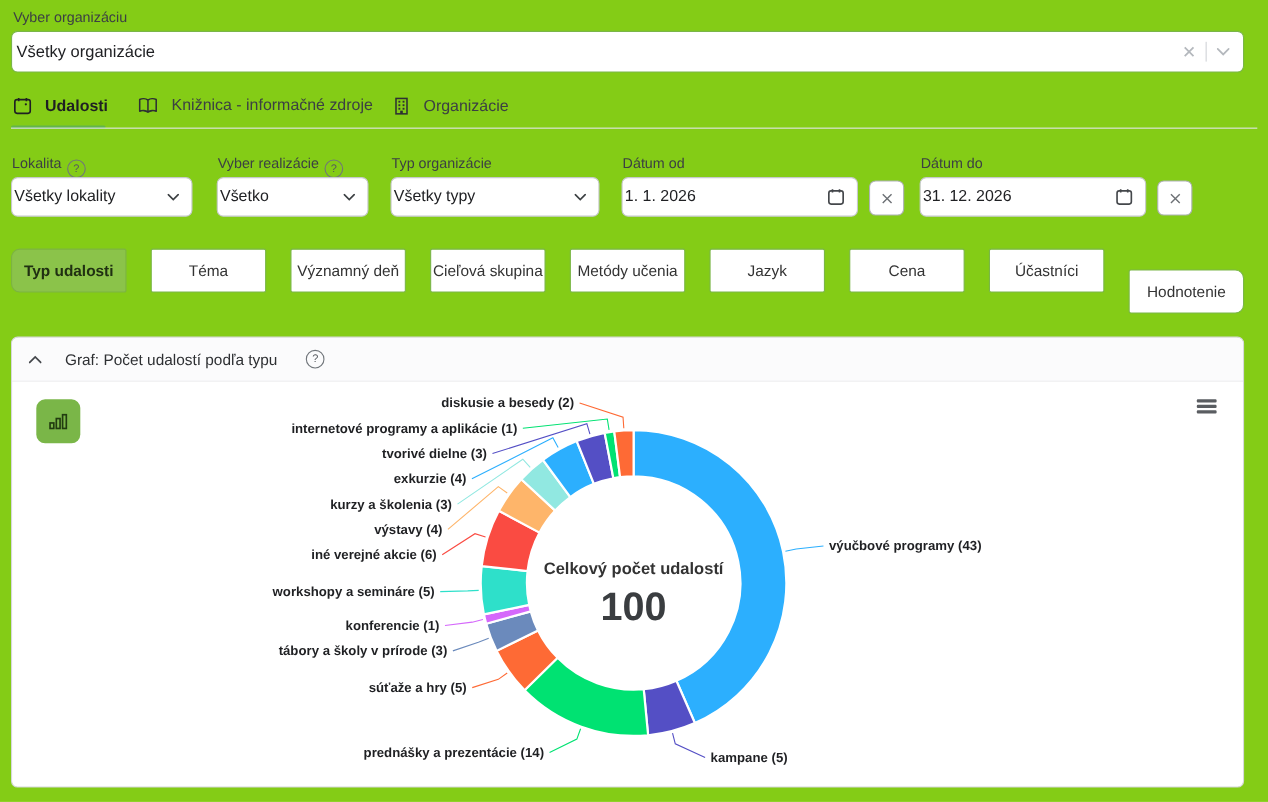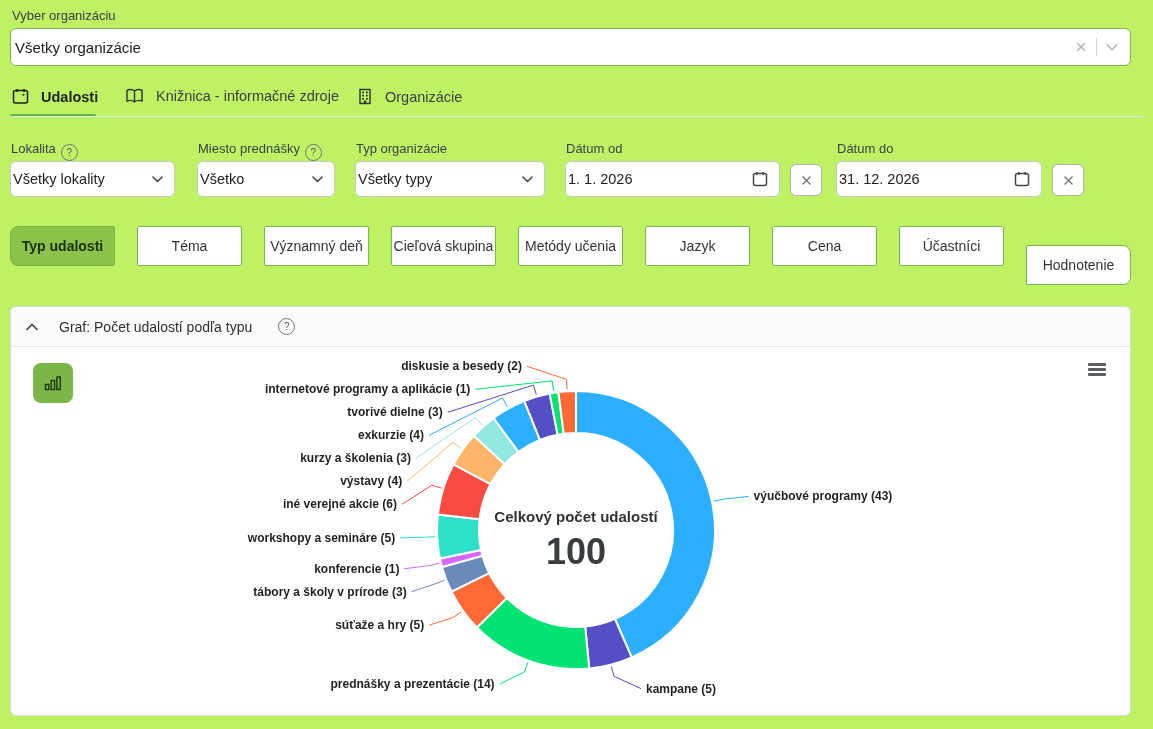--- a/index.html
+++ b/index.html
@@ -1,17 +1,17 @@
 <!DOCTYPE html>
 <html style="--accent: #7ab648;"><head>
 <meta charset="utf-8">
 <style>
   html,body{margin:0;padding:0;}
   body{font-family:"Liberation Sans",sans-serif;}
-  .app{position:relative;width:1153px;height:729px;background:#bef264;overflow:hidden;
+  .app{position:relative;width:1153px;height:729px;background:#84cc16;overflow:hidden;
        --accent:#7ab648;}
   .lbl{position:absolute;font-size:13px;color:#3c4043;}
   
   .org-select{position:absolute;left:10px;top:28px;width:1121px;height:38px;background:#fff;
       border:1px solid var(--accent);border-radius:6px;display:flex;align-items:center;
       padding:0 12px 0 4px;box-sizing:border-box;cursor:pointer;}
   .org-value{flex:1;font-size:15px;color:#202124;}
   .org-icons{display:flex;align-items:center;gap:9px;}
   .vdiv{width:1px;height:18px;background:#d0d3d7;}
   
@@ -114,21 +114,21 @@
   <div class="lbl" style="left:11px;top:141px;"><span>Lokalita</span><span class="help">?</span></div>
   <div class="fld" style="left:10px;top:161px;width:165px;">
     <span>Všetky lokality</span>
     <span class="icon">
         <svg width="11" height="7" viewBox="0 0 11 7">
           <path d="M1 1 L5.5 5.5 L10 1" stroke="#3c4043" stroke-width="1.5" fill="none" stroke-linecap="round"></path>
         </svg>
       </span>
   </div>
 
-  <div class="lbl" style="left:198px;top:141px;"><span>Miesto prednášky</span><span class="help">?</span></div>
+  <div class="lbl" style="left:198px;top:141px;"><span>Vyber realizácie</span><span class="help">?</span></div>
   <div class="fld" style="left:197px;top:161px;width:138px;gap:36px;">
     <span>Všetko</span>
     <span class="icon">
         <svg width="11" height="7" viewBox="0 0 11 7">
           <path d="M1 1 L5.5 5.5 L10 1" stroke="#3c4043" stroke-width="1.5" fill="none" stroke-linecap="round"></path>
         </svg>
       </span>
   </div>
 
   <div class="lbl" style="left:356px;top:141px;"><span>Typ organizácie</span></div>

